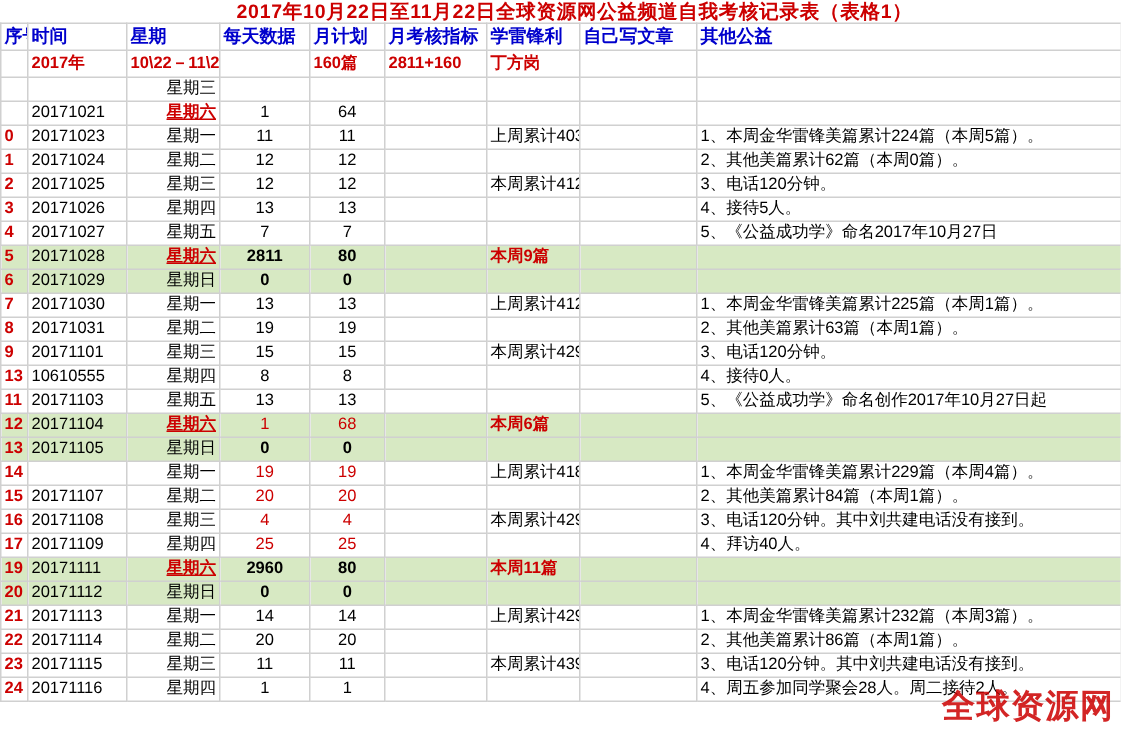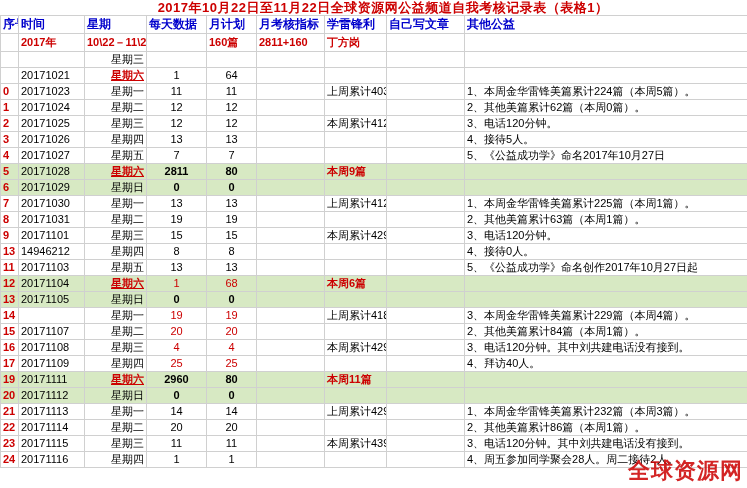--- a/index.html
+++ b/index.html
@@ -206,21 +206,21 @@
           <td class="wk">星期三</td>
           <td class="num">15</td>
           <td class="num">15</td>
           <td class="num"></td>
           <td class="txt">本周累计429篇</td>
           <td class="txt"></td>
           <td class="txt">3、电话120分钟。</td>
         </tr>
         <tr>
           <td class="idx">13</td>
-          <td class="date">14946212</td>
+          <td class="date">10610555</td>
           <td class="wk">星期四</td>
           <td class="num">8</td>
           <td class="num">8</td>
           <td class="num"></td>
           <td class="txt"></td>
           <td class="txt"></td>
           <td class="txt">4、接待0人。</td>
         </tr>
         <tr>
           <td class="idx">11</td>
@@ -257,21 +257,21 @@
         </tr>
         <tr>
           <td class="idx">14</td>
           <td class="date"></td>
           <td class="wk">星期一</td>
           <td class="num-red">19</td>
           <td class="num-red">19</td>
           <td class="num"></td>
           <td class="txt">上周累计418篇</td>
           <td class="txt"></td>
-          <td class="txt">3、本周金华雷锋美篇累计229篇（本周4篇）。</td>
+          <td class="txt">1、本周金华雷锋美篇累计229篇（本周4篇）。</td>
         </tr>
         <tr>
           <td class="idx">15</td>
           <td class="date">20171107</td>
           <td class="wk">星期二</td>
           <td class="num-red">20</td>
           <td class="num-red">20</td>
           <td class="num"></td>
           <td class="txt"></td>
           <td class="txt"></td>

